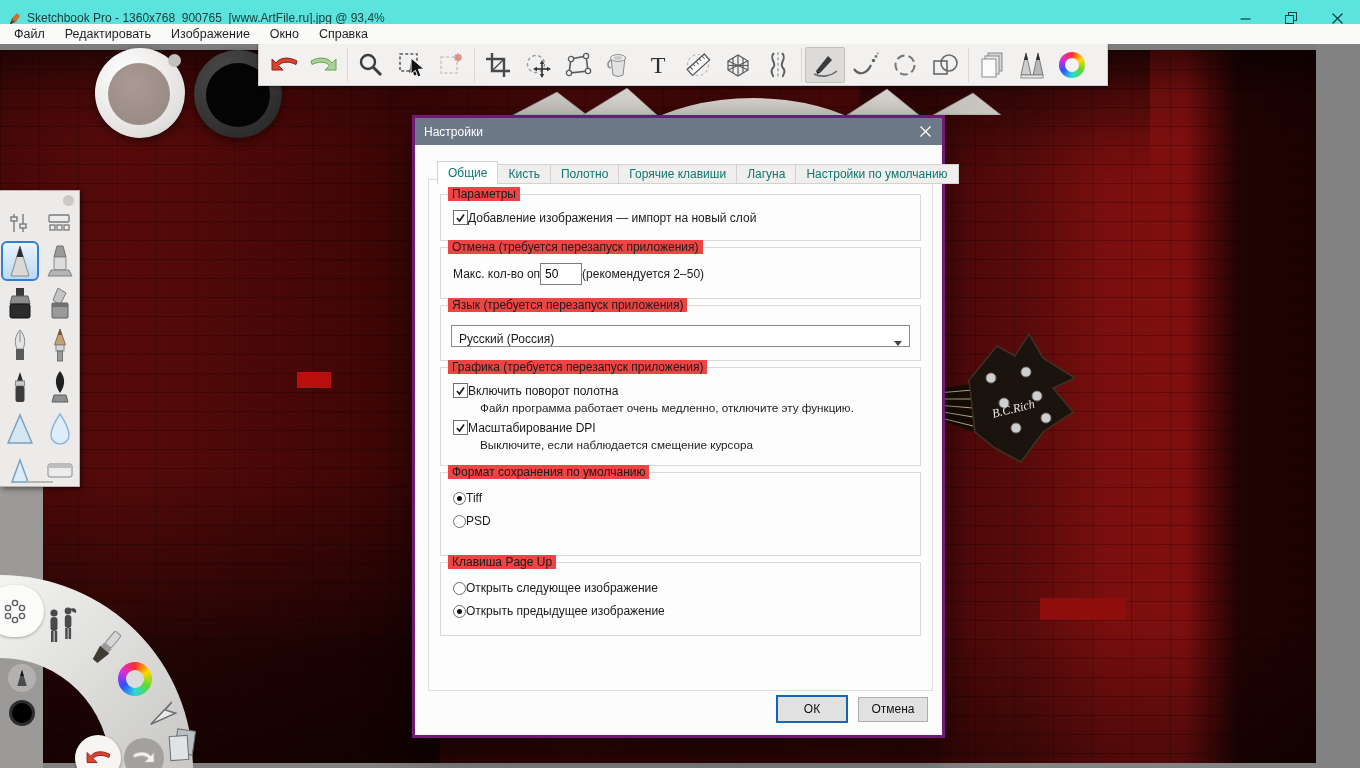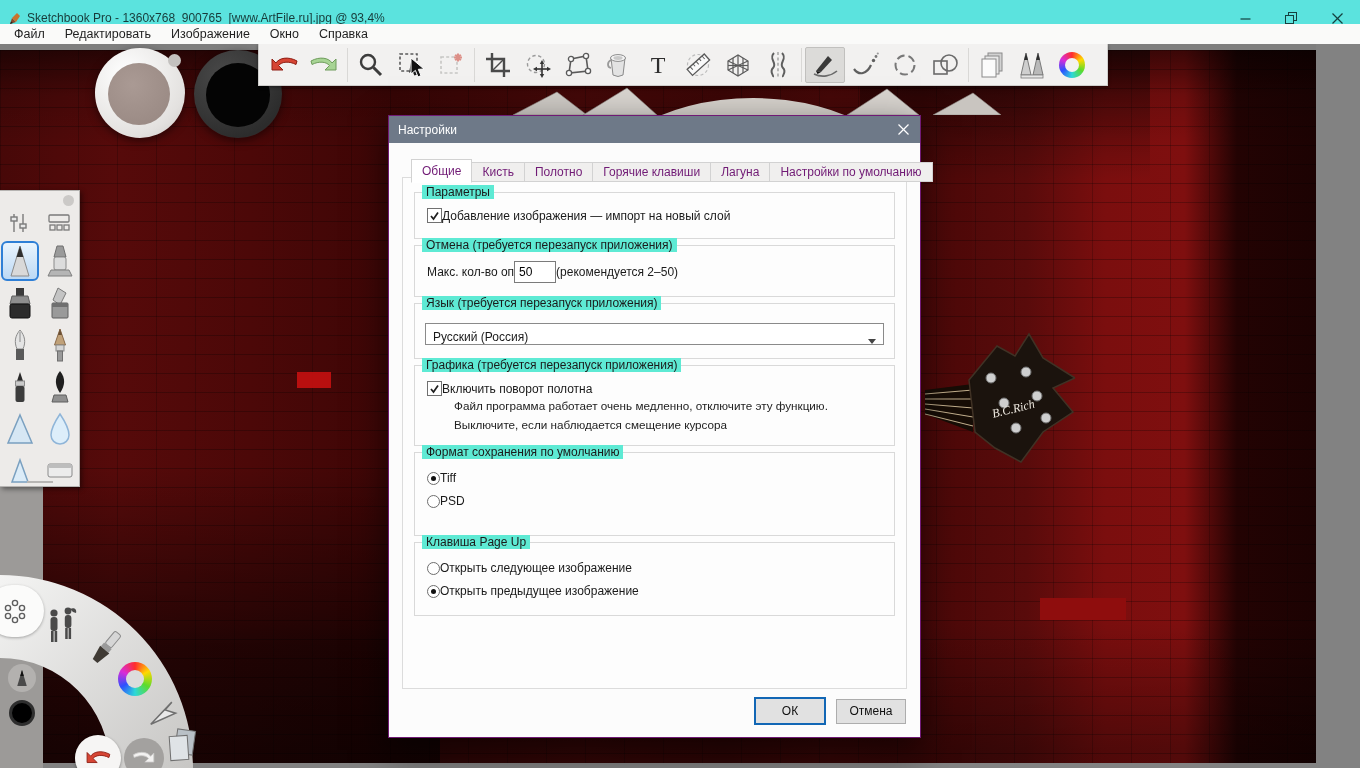--- a/index.html
+++ b/index.html
@@ -77,34 +77,34 @@
   .lag-ic{position:absolute;z-index:8;display:flex;align-items:center;justify-content:center}
   .lag-wheel{width:34px;height:34px;border-radius:50%;
              background:conic-gradient(#ff2d2d,#ffd800,#5bdb2d,#2dd8d8,#2d50ff,#d82dd8,#ff2d2d);position:relative}
   .lag-wheel::after{content:"";position:absolute;inset:8px;border-radius:50%;background:#dcdcdc}
   .lag-circle-pencil{left:8px;top:664px;width:28px;height:28px;border-radius:50%;background:#b3b1af}
   .lag-circle-black{left:9px;top:700px;width:26px;height:26px;border-radius:50%;background:#000;border:3px solid #2e2e2e;box-sizing:border-box}
   .lag-undo{left:75px;top:735px;width:46px;height:46px;border-radius:50%;background:#f6f5f4;box-shadow:0 1px 3px rgba(0,0,0,.4)}
   .lag-redo{left:124px;top:738px;width:40px;height:40px;border-radius:50%;background:#a3a19f}
 
   
-  .dialog{position:absolute;left:388px;top:115px;width:533px;height:623px;background:#fcfcfc;z-index:10;
-          border:1px solid #701a75;box-sizing:border-box;box-shadow:0 12px 34px rgba(0,0,0,.6);
+  .dialog{position:absolute;left:412px;top:115px;width:533px;height:623px;background:#fcfcfc;z-index:10;
+          border:3px solid #701a75;box-sizing:border-box;box-shadow:0 12px 34px rgba(0,0,0,.6);
           font-size:12px;color:#1a1a1a}
   .dlg-titlebar{height:27px;background:#6e7988;color:#fff;display:flex;align-items:center;padding:0 9px;font-size:12px}
   .dlg-close{margin-left:auto;display:flex;padding:2px}
   .tabs{position:absolute;left:22px;top:43px;display:flex;align-items:flex-end;z-index:2}
   .tab{height:18px;line-height:18px;padding:0 10px;background:#f0efee;border:1px solid #d2d2d2;border-left:none;
-       color:#701a75;white-space:nowrap}
+       color:#0f766e;white-space:nowrap}
   .tab:first-child{border-left:1px solid #d2d2d2}
   .tab.active{background:#fff;height:22px;line-height:22px;margin-bottom:-1px;border-bottom:1px solid #fff;border-left:1px solid #d2d2d2}
   .tabpane{position:absolute;left:13px;top:61px;width:505px;height:512px;border:1px solid #dcdcdc;background:#fdfdfd;
            box-sizing:border-box;padding:10px 10px 0 10px}
   .gb{position:relative;border:1px solid #d9d9d9;margin:4px 1px 6px 1px;padding:10px 8px 8px 8px}
-  .gb-legend{position:absolute;top:-8px;left:7px;background:#5eead4;padding:0 4px;color:#1b1b1b;white-space:nowrap}
+  .gb-legend{position:absolute;top:-8px;left:7px;background:#ef4444;padding:0 4px;color:#1b1b1b;white-space:nowrap}
   .crow{display:flex;align-items:center;gap:0;margin:5px 0 3px 4px}
   .cb{width:13px;height:13px;border:1px solid #707070;background:#fff;flex:none;display:flex;align-items:center;justify-content:center;box-sizing:content-box}
   .rb{width:13px;height:13px;border:1px solid #6e6e6e;border-radius:50%;background:#fff;flex:none;position:relative;box-sizing:border-box}
   .rb.selected::after{content:"";position:absolute;inset:3px;background:#111;border-radius:50%}
   .note{margin:1px 0 6px 31px;color:#222;font-size:11.7px}
   .num-input{width:32px;height:18px;border:1px solid #7b7b7b;font:inherit;padding:1px 4px;background:#fff}
   .dropdown{margin:9px 2px 3px 2px;height:22px;border:1px solid #8a8a8a;background:#fff;display:flex;
             align-items:flex-end;padding:0 7px;box-sizing:border-box}
   .dd-arrow{margin-left:auto;width:0;height:0;border-left:4px solid transparent;border-right:4px solid transparent;border-top:5px solid #444}
   .dlg-buttons{position:absolute;right:14px;bottom:12px;display:flex;gap:10px;align-items:center}
@@ -614,20 +614,28 @@
       <span class="gb-legend">Графика (требуется перезапуск приложения)</span>
       <div class="crow">
         <span class="cb">
             <svg width="11" height="11">
               <polyline points="2,6 4.5,9 9,2.5" fill="none" stroke="#1f1f1f" stroke-width="1.7"></polyline>
             </svg>
           </span>
         <span>Включить поворот полотна</span>
       </div>
       <div class="note">Файл программа работает очень медленно, отключите эту функцию.</div>
+      <div class="crow">
+        <span class="cb">
+            <svg width="11" height="11">
+              <polyline points="2,6 4.5,9 9,2.5" fill="none" stroke="#1f1f1f" stroke-width="1.7"></polyline>
+            </svg>
+          </span>
+        <span>Масштабирование DPI</span>
+      </div>
       <div class="note">Выключите, если наблюдается смещение курсора</div>
     </div>
 
     <div class="gb" style="padding-bottom:24px">
       <span class="gb-legend">Формат сохранения по умолчанию</span>
       <div class="crow" style="margin-top:8px">
         <span class="rb selected"></span>
         <span>Tiff</span>
       </div>
       <div class="crow" style="margin-top:9px">

